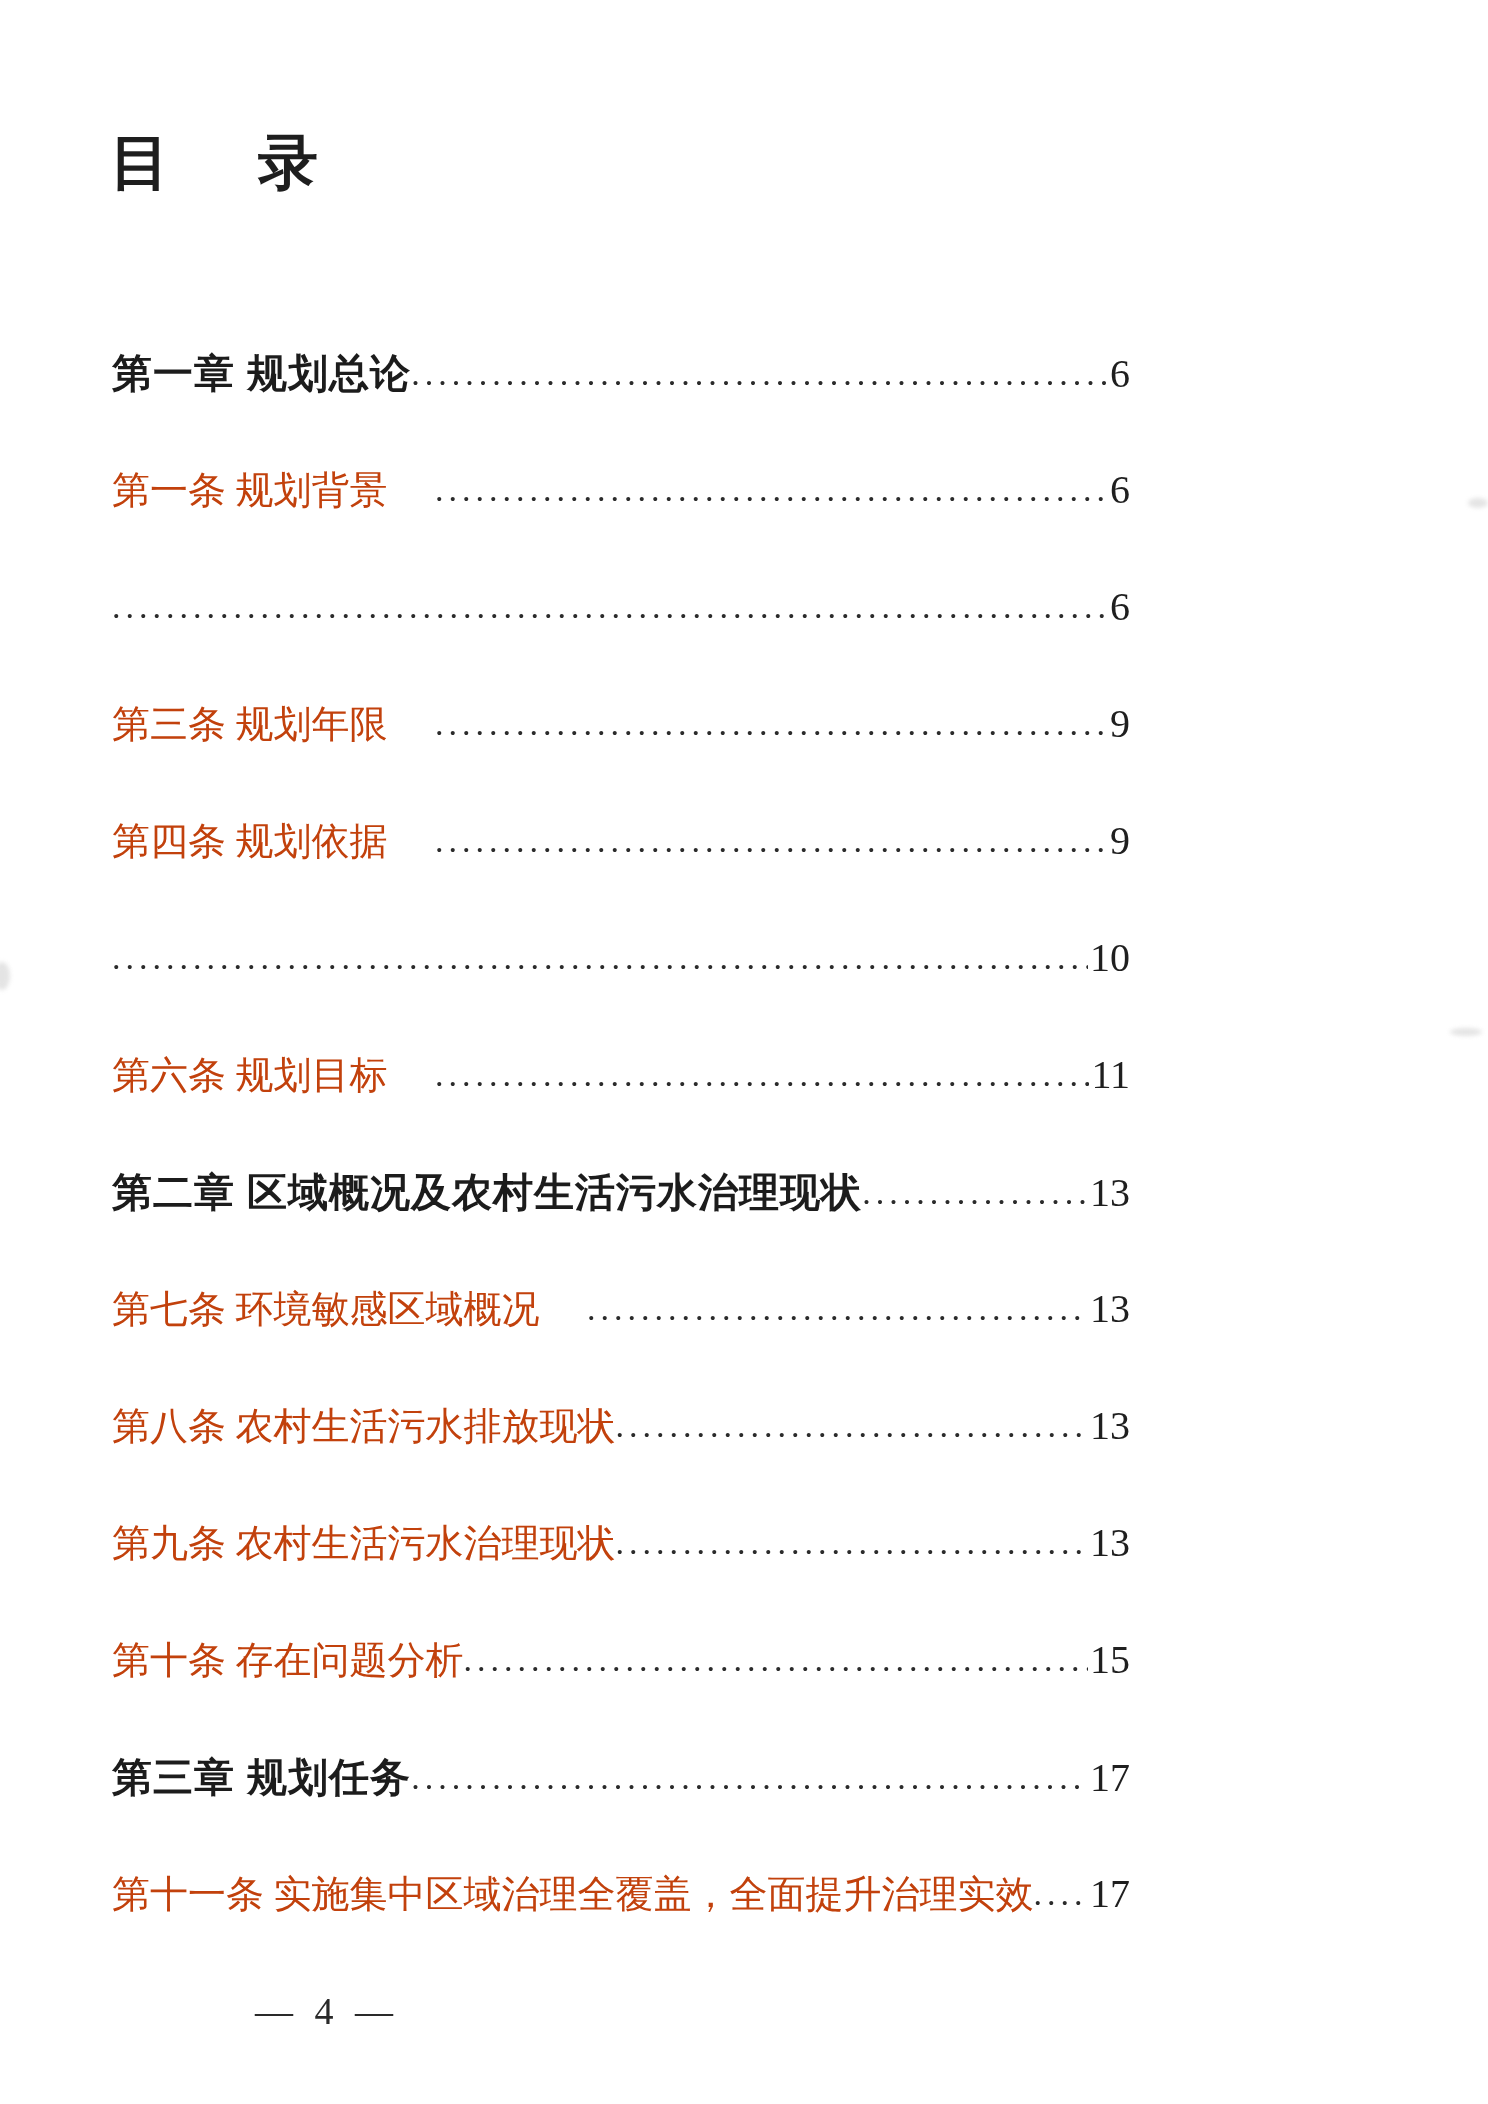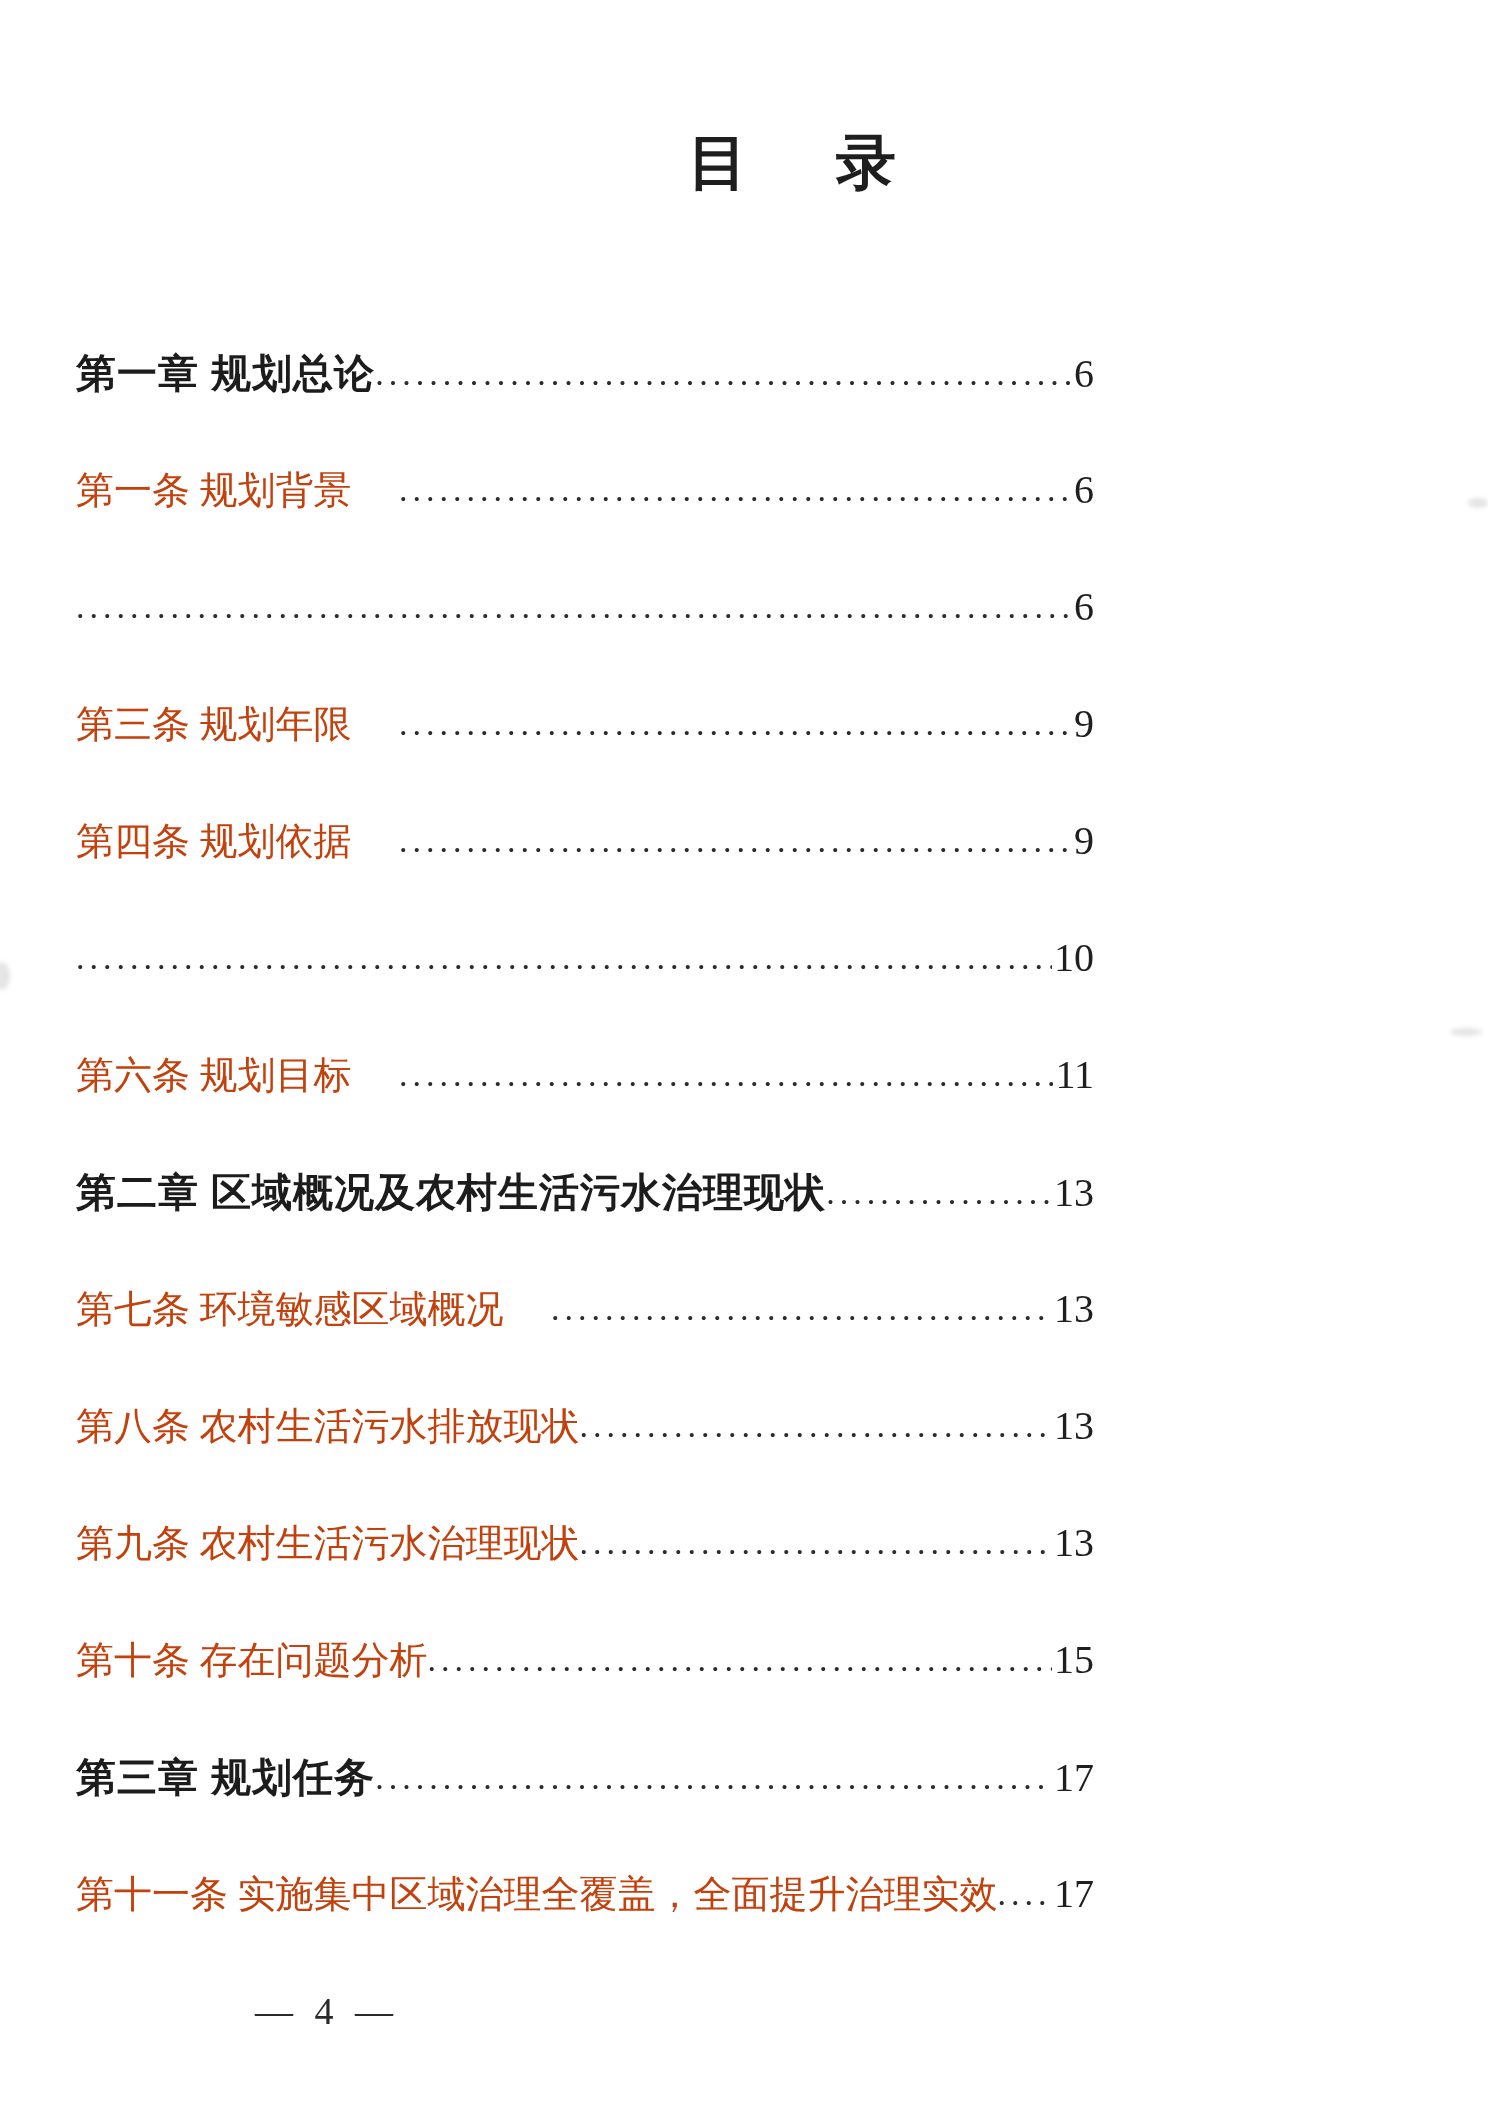--- a/index.html
+++ b/index.html
@@ -12,31 +12,30 @@
     height: 2104px;
     position: relative;
     overflow: hidden;
     font-family: "Liberation Serif", "DejaVu Serif", serif;
     color: #262626;
   }
   .page-title {
     padding-top: 128px;
     padding-left: 110px;
     height: 70px;
-    text-align: center;
     font-size: 60px;
     line-height: 70px;
     font-weight: bold;
     letter-spacing: 14px;
     white-space: pre;
     color: #1e1e1e;
     font-family: "Liberation Serif", "DejaVu Serif", serif;
   }
   .toc {
-    margin-left: 76px;
+    margin-left: 112px;
     width: 1018px;
   }
   .toc-row {
     display: flex;
     align-items: baseline;
     height: 44px;
     line-height: 44px;
     margin-bottom: 73px;
     white-space: pre;
   }

